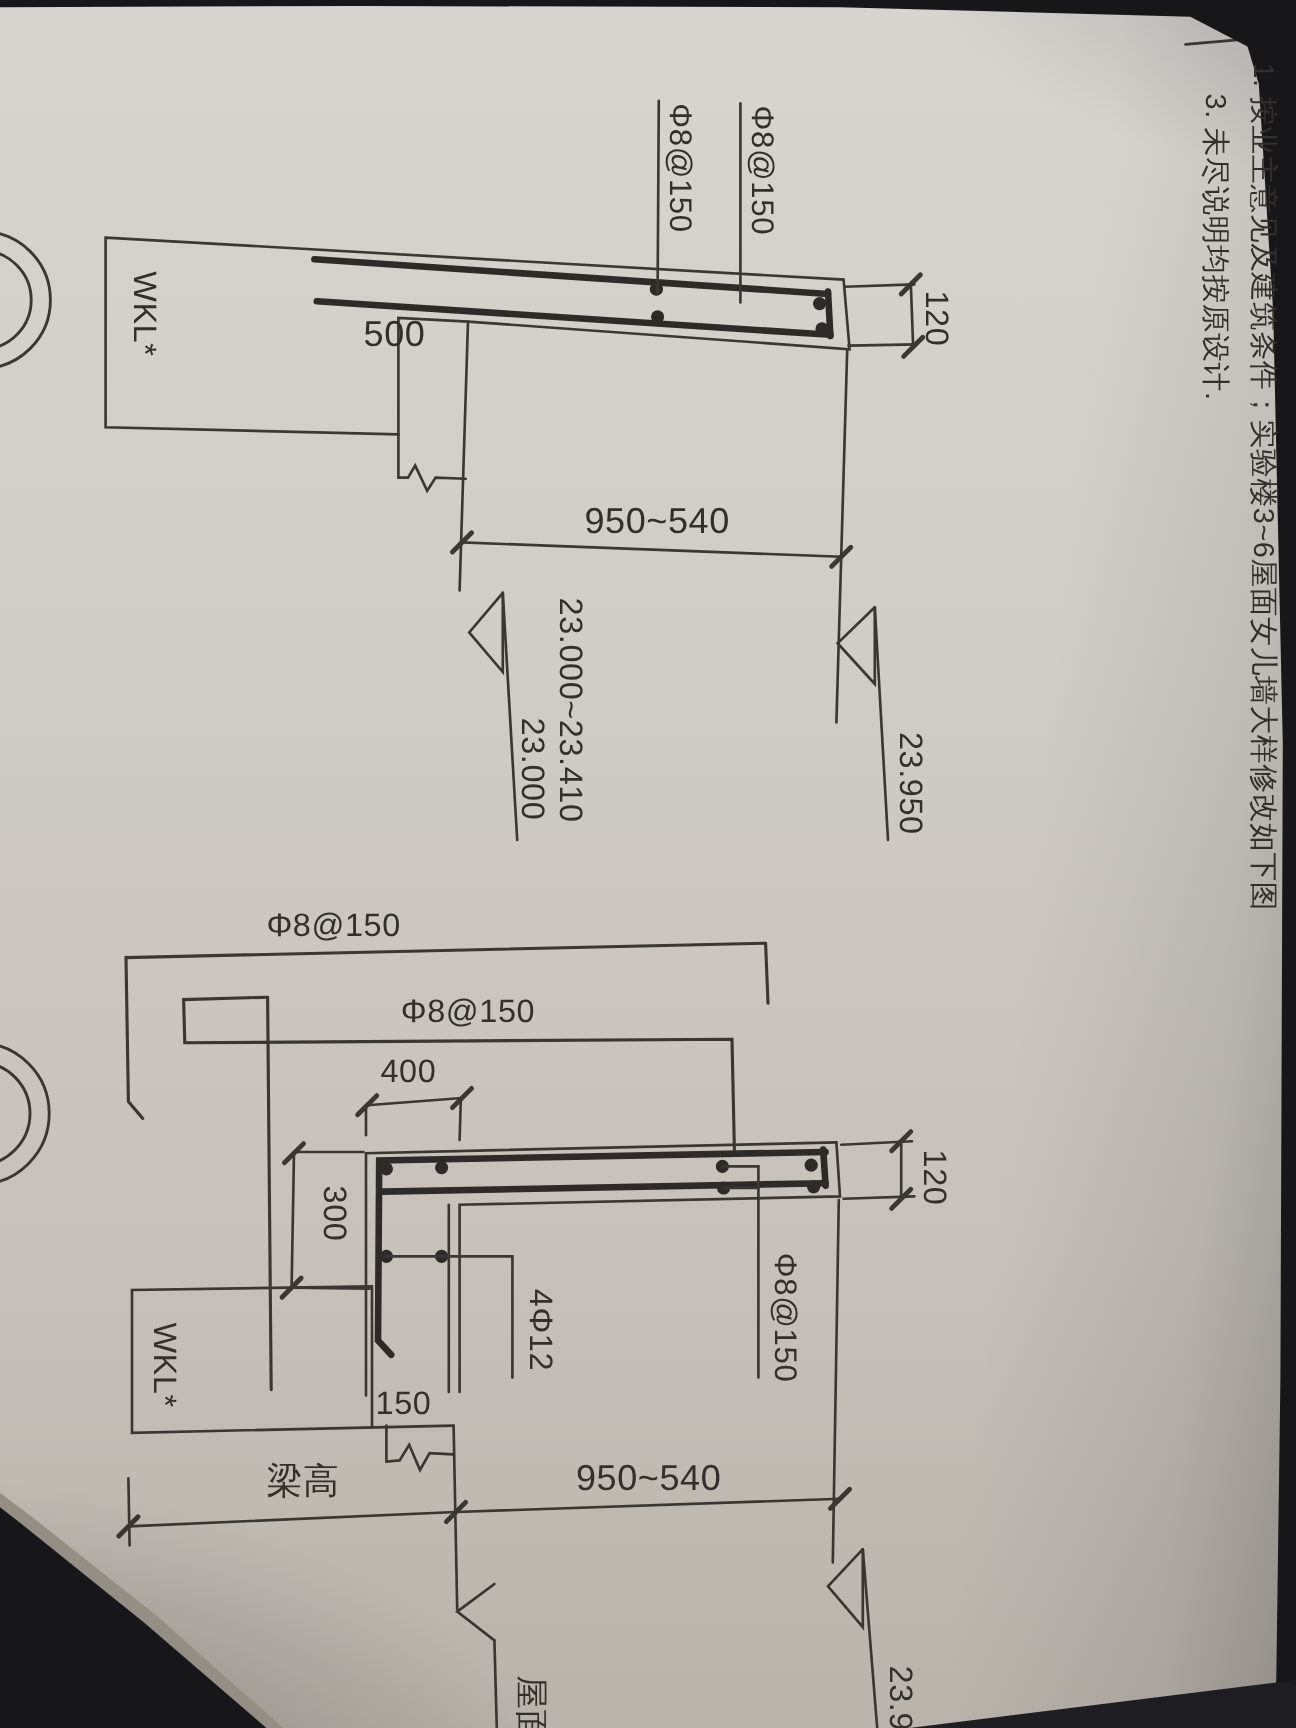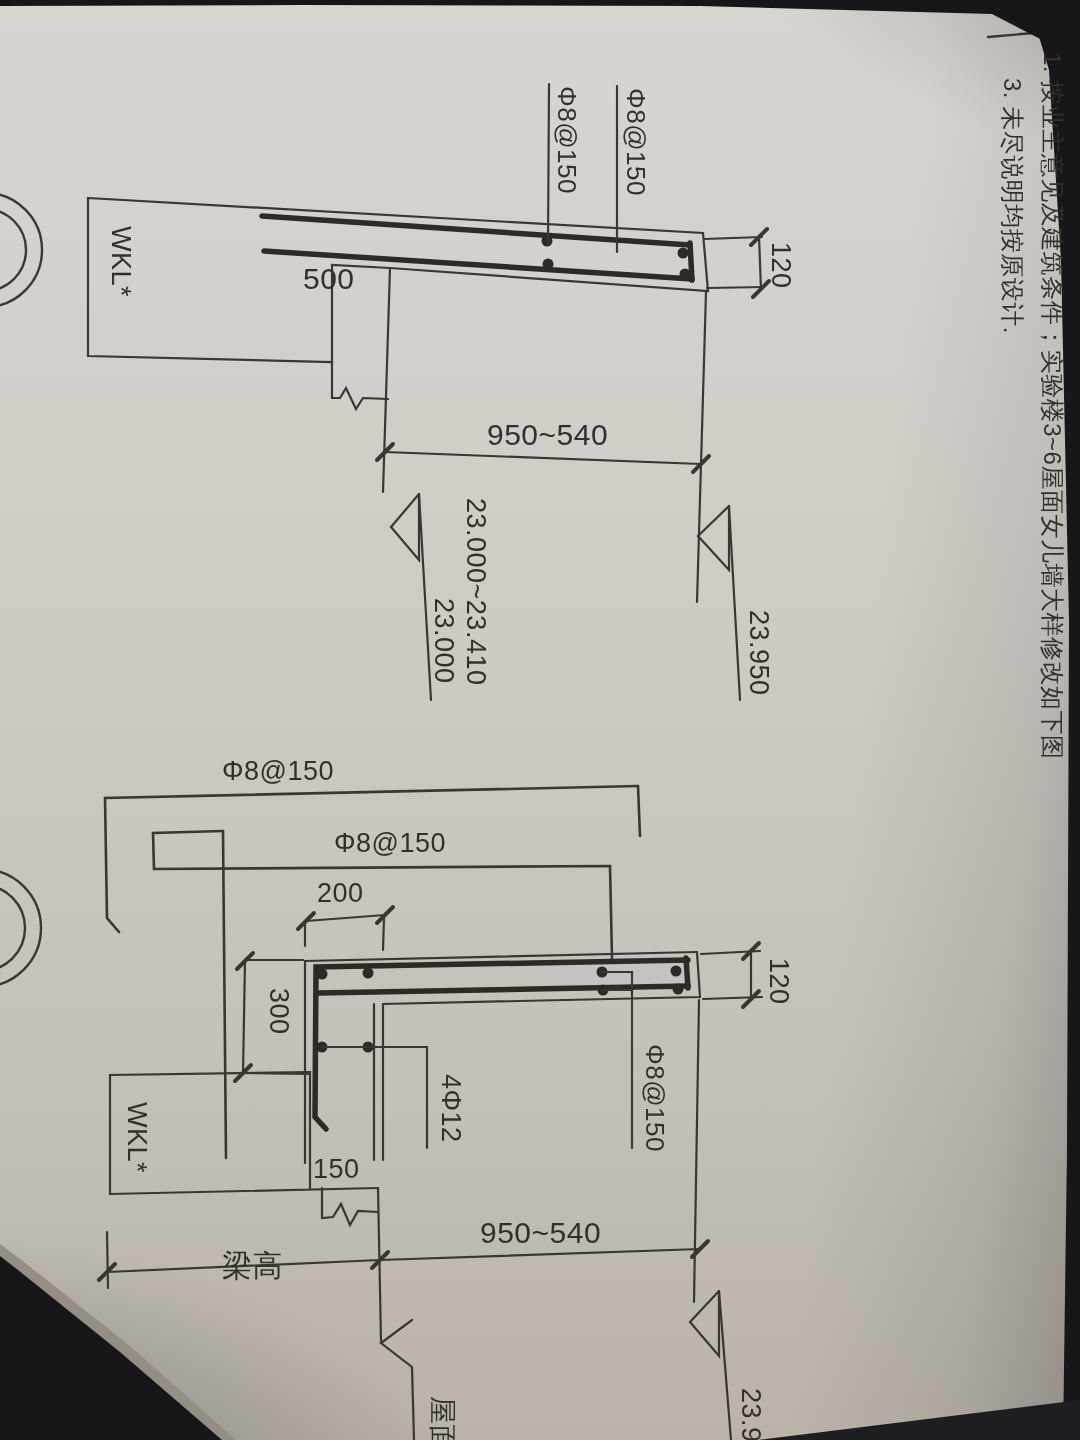--- a/index.html
+++ b/index.html
@@ -160,25 +160,25 @@
   <div class="lbl rot" style="left:134px;top:226px;font-size:27px;">WKL*</div>
   <div class="lbl" style="left:303px;top:264px;font-size:30px;">500</div>
   <div class="lbl rot" style="left:794px;top:242px;font-size:27px;">120</div>
   <div class="lbl" style="left:487px;top:420px;font-size:30px;">950~540</div>
   <div class="lbl rot" style="left:489px;top:498px;font-size:27px;">23.000~23.410</div>
   <div class="lbl rot" style="left:457px;top:598px;font-size:27px;">23.000</div>
   <div class="lbl rot" style="left:772px;top:610px;font-size:27px;">23.950</div>
 
   <div class="lbl" style="left:222px;top:758px;font-size:27px;">Φ8@150</div>
   <div class="lbl" style="left:334px;top:830px;font-size:27px;">Φ8@150</div>
-  <div class="lbl" style="left:317px;top:880px;font-size:27px;">200</div>
+  <div class="lbl" style="left:317px;top:880px;font-size:27px;">400</div>
   <div class="lbl rot" style="left:292px;top:988px;font-size:27px;">300</div>
   <div class="lbl" style="left:313px;top:1156px;font-size:27px;">150</div>
   <div class="lbl rot" style="left:464px;top:1074px;font-size:27px;">4Φ12</div>
   <div class="lbl rot" style="left:668px;top:1044px;font-size:26px;">Φ8@150</div>
   <div class="lbl rot" style="left:792px;top:958px;font-size:27px;">120</div>
   <div class="lbl rot" style="left:150px;top:1102px;font-size:27px;">WKL*</div>
-  <div class="lbl" style="left:222px;top:1220px;font-size:30px;margin-top:31px;">梁高</div>
+  <div class="lbl" style="left:222px;top:1220px;font-size:30px;">梁高</div>
   <div class="lbl" style="left:480px;top:1218px;font-size:30px;">950~540</div>
   <div class="lbl rot" style="left:764px;top:1388px;font-size:27px;">23.950</div>
   <div class="lbl rot" style="left:456px;top:1396px;font-size:28px;">屋面</div>
 
 </div>
 
 </body></html>

